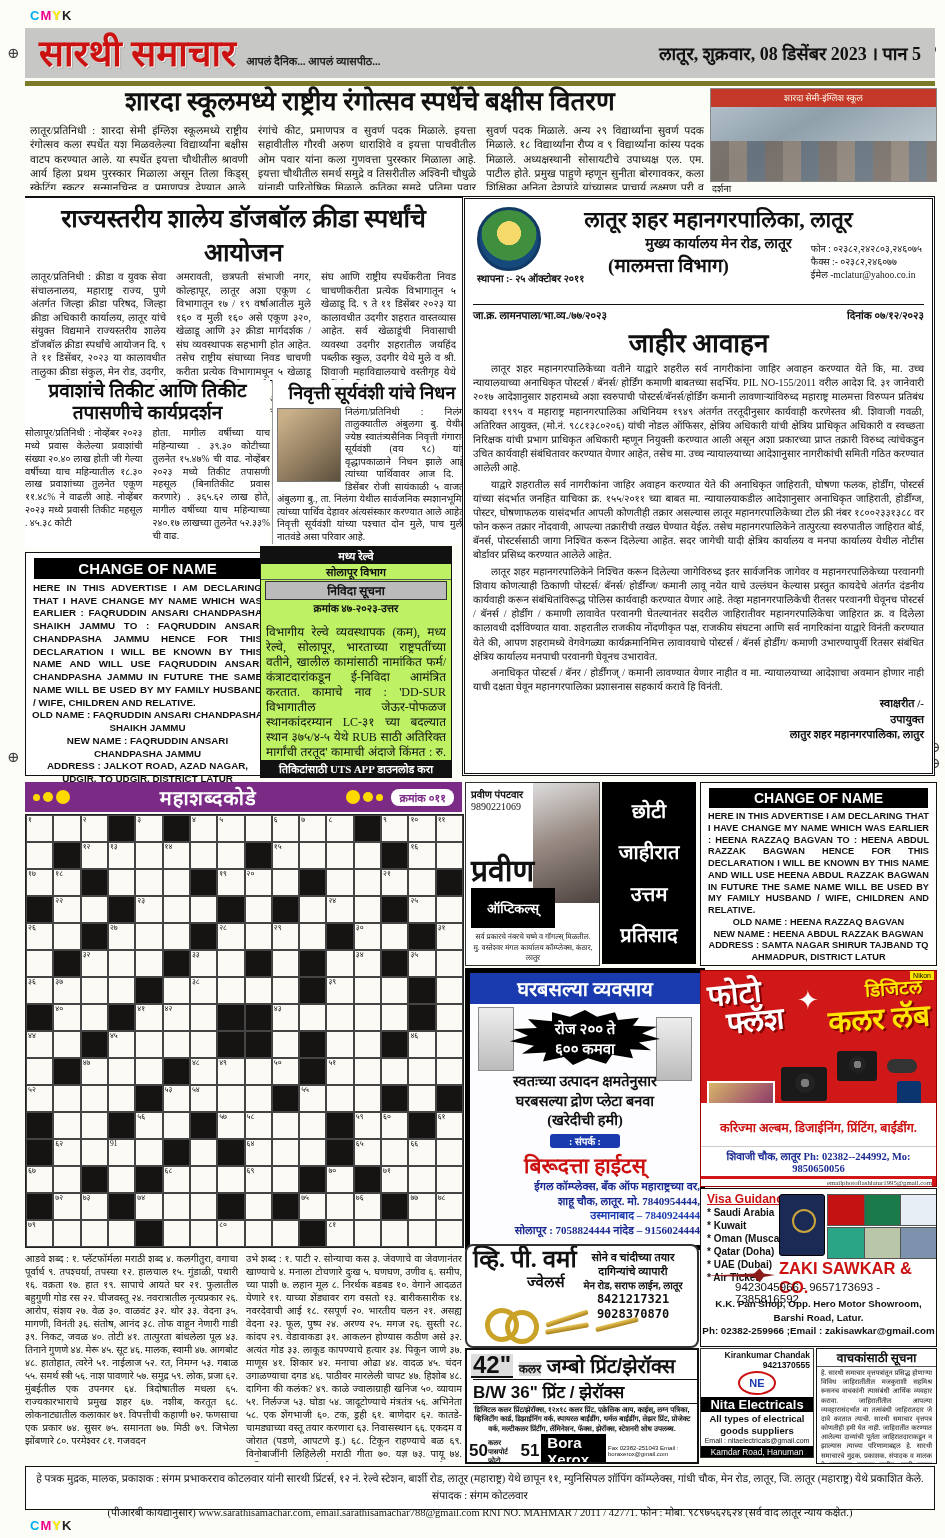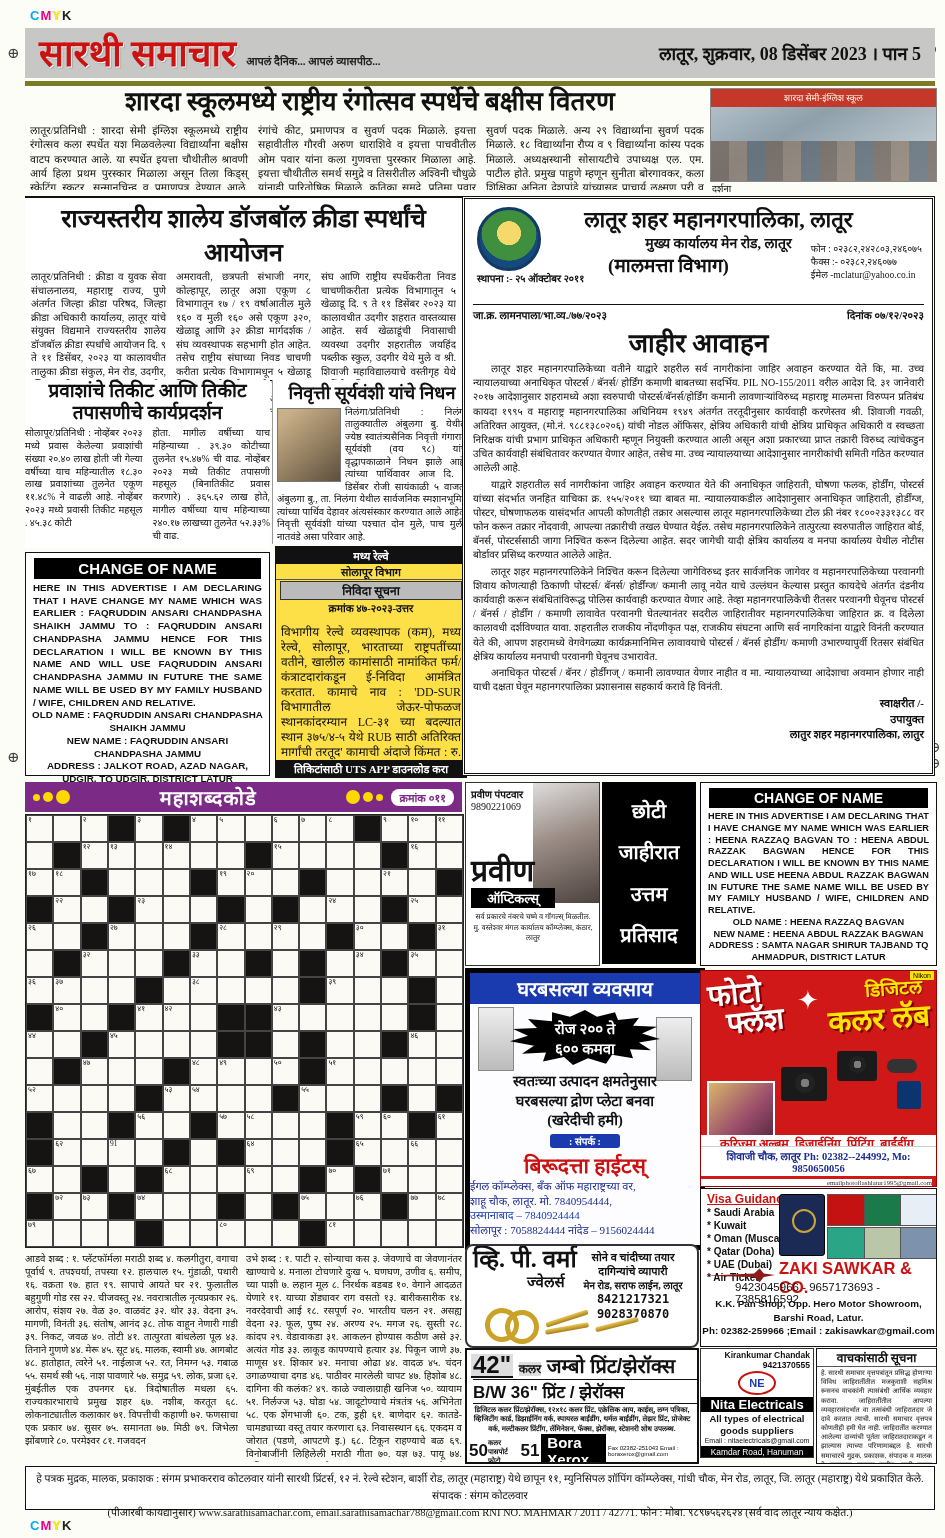--- a/index.html
+++ b/index.html
@@ -49,21 +49,21 @@
   .con-box{background:#fff;border:1.5px solid #111;font-family:"Liberation Sans","DejaVu Sans",sans-serif;}
   .con-head{background:#000;color:#fff;font-weight:bold;text-align:center;font-size:15px;margin:5px 8px 3px 8px;padding:2px 0;}
   .con-body{font-size:9.8px;font-weight:bold;text-align:justify;margin:0 7px;line-height:1.3;}
   .con-line{font-size:9.8px;font-weight:bold;text-align:center;margin:0 6px;line-height:1.3;}
   #con1{left:25px;top:552px;width:243px;height:222px;}
   #con2{left:700px;top:782px;width:235px;height:182px;}
   #con2 .con-head{font-size:14px}
   #con2 .con-body,#con2 .con-line{font-size:9.2px;line-height:1.28;}
 
   
-  #rail{left:275px;top:546px;width:190px;height:230px;border:1.5px solid #111;background:#fde047;}
+  #rail{left:260px;top:546px;width:190px;height:230px;border:1.5px solid #111;background:#bef264;}
   .rail-bar{background:#111;color:#fff;text-align:center;font-weight:bold;font-size:11px;padding:1px 0;}
   .rail-sub{text-align:center;font-weight:bold;font-size:11px;border-bottom:1px solid #555;}
   .rail-gray{background:#bbb;text-align:center;font-weight:bold;font-size:12px;margin:1px 4px;border:1px solid #333;}
   .rail-num{text-align:center;font-weight:bold;font-size:10.5px;margin-top:1px;}
   #rail-body{font-size:12px;line-height:1.25;text-align:justify;margin:10px 5px;height:152px;overflow:hidden;}
   #rail-web{display:flex;justify-content:space-between;font-size:8.5px;font-weight:bold;margin:0 5px;}
   #rail-foot{position:absolute;bottom:0;left:0;right:0;}
 
   
   #muni{left:462px;top:196px;width:473px;height:580px;border:3px double #111;background:#fff;box-sizing:border-box;padding:4px 8px;}
@@ -94,48 +94,48 @@
   .clue-col{font-size:9.7px;line-height:1.34;text-align:justify;overflow:hidden;}
   #clues-a{left:25px;top:1252px;width:213px;height:210px;}
   #clues-d{left:246px;top:1252px;width:216px;height:210px;}
 
   
   #praveen{left:465px;top:782px;width:133px;height:182px;border:1px solid #333;background:#fff;overflow:hidden;}
   #praveen .who{font-size:10px;font-weight:bold;}
   #praveen .ph{font-size:10px;}
   #praveen-img{position:absolute;right:0;top:0;width:66px;height:120px;background:linear-gradient(160deg,#ddd 0%,#9a8c85 45%,#4c423e 100%);}
   #praveen-big{font-size:30px;font-weight:bold;line-height:1;margin-top:44px;}
-  #praveen-strip{background:#000;color:#fff;text-align:center;font-size:13px;font-weight:bold;margin-top:2px;padding:1px 2px;width:80px;}
+  #praveen-strip{background:#000;color:#fff;text-align:center;font-size:13px;font-weight:bold;margin-top:2px;padding:11px 2px;width:80px;}
   #praveen-foot{font-size:7.4px;line-height:1.45;margin-top:4px;text-align:center;}
 
   
   #chhoti{left:602px;top:782px;width:94px;height:182px;background:#000;color:#fff;display:flex;flex-direction:column;justify-content:space-around;text-align:center;font-size:20px;font-weight:bold;line-height:1.1;padding:8px 0;box-sizing:border-box;}
 
   
   #ghar{left:465px;top:968px;width:230px;height:272px;border:5px solid #000000;background:#fdfdff;overflow:hidden;}
   #ghar-head{background:#1a3bb0;color:#fff;text-align:center;font-size:20px;font-weight:bold;padding:2px 0;}
   #ghar-star{margin:6px auto;width:150px;height:56px;background:#000;color:#fff;text-align:center;font-weight:bold;font-size:15px;display:flex;align-items:center;justify-content:center;clip-path:polygon(50% 0,58% 12%,70% 4%,72% 18%,86% 14%,82% 28%,98% 30%,88% 42%,100% 52%,86% 58%,94% 72%,80% 70%,82% 86%,68% 80%,64% 96%,52% 86%,42% 98%,36% 84%,22% 92%,24% 76%,8% 78%,16% 64%,0 56%,12% 46%,2% 34%,18% 32%,12% 16%,28% 20%,28% 4%,40% 12%);}
   .ghar-prod{position:absolute;width:34px;height:62px;background:linear-gradient(#eee,#bbb);border:1px solid #888;}
   #ghar-mid{text-align:center;font-size:14.5px;font-weight:bold;line-height:1.35;margin-top:2px;}
   #ghar-sampark{margin:3px auto;width:70px;text-align:center;background:#1a3bb0;color:#fff;font-size:10px;font-weight:bold;border-radius:3px;}
   #ghar-brand{text-align:center;color:#cc1111;font-size:21px;font-weight:bold;}
-  #ghar-addr{text-align:left;font-size:11px;font-weight:normal;line-height:1.35;color:#1a2a90;}
+  #ghar-addr{text-align:right;font-size:11px;font-weight:bold;line-height:1.35;color:#1a2a90;}
   #ghar-addr .num{color:#1a3bb0;}
 
   
   #pf{left:700px;top:970px;width:235px;height:215px;background:#d01818;color:#fff;overflow:hidden;border:1px solid #900;}
   #pf-name{position:absolute;left:8px;top:8px;font-size:30px;font-weight:bold;transform:rotate(-6deg);line-height:.95;text-shadow:2px 2px 0 #7d0000;}
   #pf-spark{position:absolute;left:96px;top:14px;color:#fff;font-size:26px;}
   #pf-digital{position:absolute;right:14px;top:4px;color:#ffe400;font-size:19px;font-weight:bold;transform:rotate(-4deg);text-shadow:1px 1px 0 #7d0000;}
   #pf-colorlab{position:absolute;right:6px;top:26px;color:#ffe400;font-size:30px;font-weight:bold;transform:rotate(-4deg);text-shadow:2px 2px 0 #7d0000;}
   #pf-nikon{position:absolute;right:2px;top:0;background:#ffe400;color:#000;font-size:7px;padding:1px 3px;font-family:"Liberation Sans",sans-serif;}
   .pf-cam{position:absolute;background:#1a1a1a;border-radius:3px;}
   .pf-lens{position:absolute;background:radial-gradient(circle,#7d7d7d 0 30%,#222 31% 100%);border-radius:50%;}
   #pf-photo{position:absolute;left:6px;top:110px;width:64px;height:52px;background:linear-gradient(135deg,#d8b66a,#9c4f6b 60%,#5e2b46);border:2px solid #fff;}
-  #pf-services{position:absolute;left:0;right:0;bottom:34px;background:#fff;color:#cc1111;text-align:center;font-size:12.5px;font-weight:bold;padding:0 0;}
+  #pf-services{position:absolute;left:0;right:0;bottom:34px;background:#fff;color:#cc1111;text-align:center;font-size:12.5px;font-weight:bold;padding:16px 0;}
   #pf-addr{position:absolute;left:0;right:0;bottom:10px;background:#fff;color:#1a2a90;text-align:center;font-size:10.5px;font-weight:bold;padding:2px 0;border-top:1px solid #ccc;}
   #pf-mail{position:absolute;left:0;right:4px;bottom:0;background:#fff;color:#333;text-align:right;font-size:6.8px;}
 
   
   #zaki{left:700px;top:1188px;width:235px;height:157px;border:1.5px solid #111;background:#fff;overflow:hidden;font-family:"Liberation Sans",sans-serif;}
   #zaki-visa{color:#cc1111;font-weight:bold;font-size:12px;text-decoration:underline;margin:3px 0 0 6px;}
   .zaki-li{font-size:10px;font-weight:bold;margin-left:6px;line-height:1.3;}
   #zaki-pass{position:absolute;left:78px;top:5px;width:44px;height:60px;background:#1b2a55;border-radius:3px;border:1px solid #000;}
   #zaki-pass:after{content:"";position:absolute;left:12px;top:14px;width:20px;height:20px;border:2px solid #caa53d;border-radius:50%;}
   .zaki-tile{position:absolute;width:34px;height:30px;border:1px solid #555;font-size:8px;color:#fff;display:flex;align-items:center;justify-content:center;font-weight:bold;padding-left:40px;}

